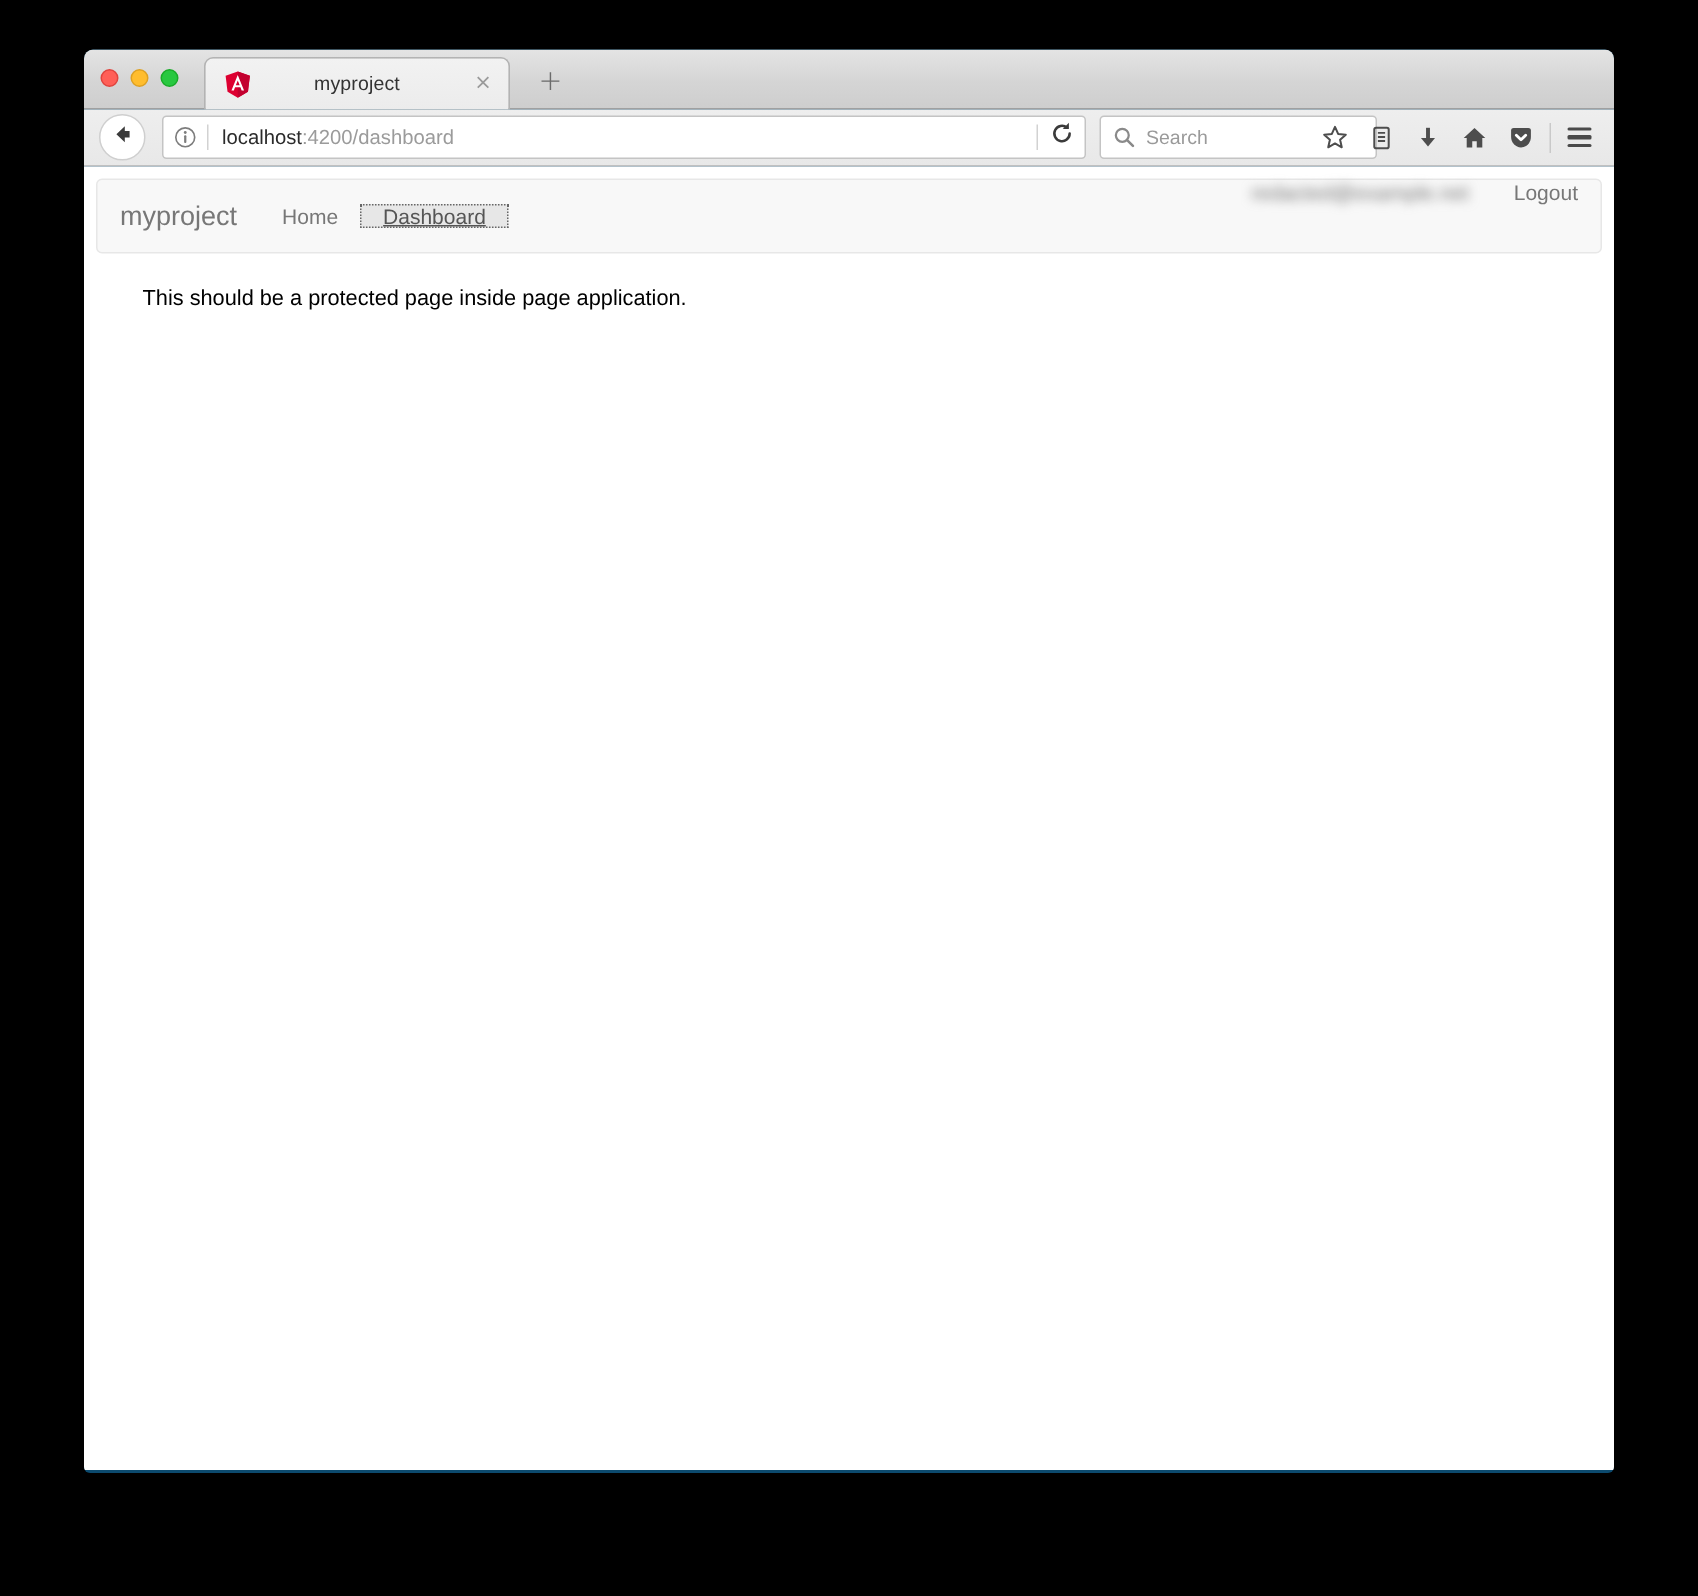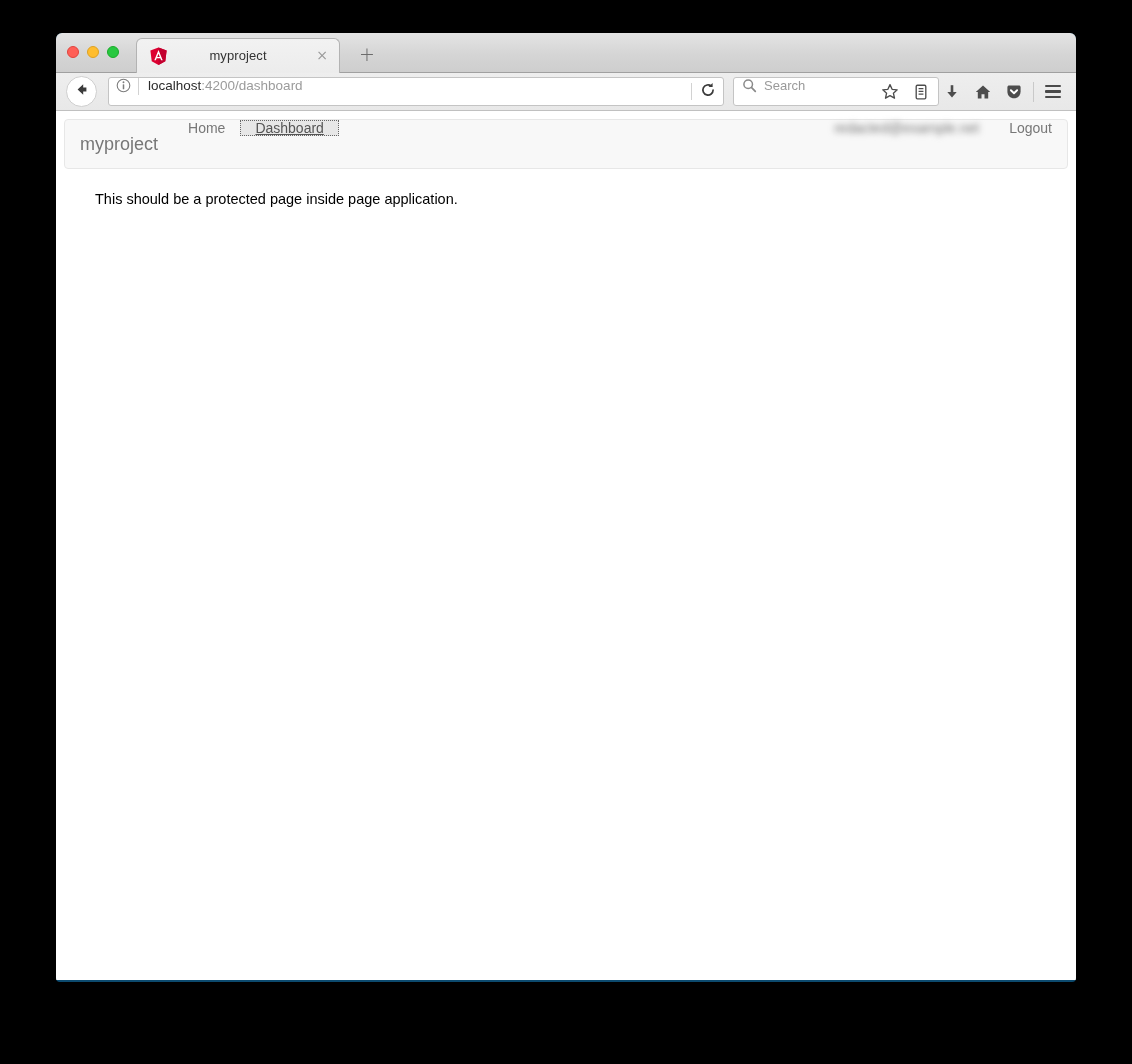--- a/index.html
+++ b/index.html
@@ -87,21 +87,21 @@
     border: 1px solid #cfcfcf;
     display: flex; align-items: center; justify-content: center;
   }
   #url-bar {
     position: absolute;
     left: 52px; top: 4px;
     width: 616px; height: 29px;
     background: #ffffff;
     border: 1px solid #c4c4c4;
     border-radius: 3px;
-    display: flex; 
+    display: flex; align-items: center;
   }
   #identity-icon {
     margin-left: 7px; margin-right: 7px;
     width: 15px; height: 15px;
     flex: 0 0 auto;
   }
   #url-divider {
     width: 1px; height: 17px; background: #d2d2d2;
     flex: 0 0 auto;
   }
@@ -119,25 +119,25 @@
   #reload-divider {
     width: 1px; height: 17px; background: #d2d2d2;
   }
   #reload-button {
     width: 31px; height: 100%;
     display: flex; align-items: center; justify-content: center;
   }
   #search-bar {
     position: absolute;
     left: 677px; top: 4px;
-    width: 206px; height: 29px;
+    width: 185px; height: 29px;
     background: #ffffff;
     border: 1px solid #c4c4c4;
     border-radius: 3px;
-    display: flex; align-items: flex-start;
+    display: flex; align-items: center;
   }
   #search-icon-wrap { margin-left: 8px; width: 15px; height: 15px; }
   #search-placeholder {
     margin-left: 7px;
     font-size: 13px; color: #9a9a9a;
   }
   #toolbar-icons {
     position: absolute;
     right: 8px; top: 0; height: 100%;
     display: flex; align-items: center;
@@ -175,21 +175,21 @@
     border: 1px solid #e7e7e7;
     border-radius: 4px;
     display: flex; align-items: stretch;
   }
   #brand {
     display: flex; align-items: center;
     padding: 0 15px 0 15px;
     font-size: 18px; color: #777777;
     font-family: "Liberation Sans", sans-serif;
   }
-  #nav-links { display: flex; align-items: flex-start; }
+  #nav-links { display: flex; align-items: center; }
   .nav-link {
     display: flex; align-items: center;
     padding: 0 15px;
     font-size: 14px; color: #777777;
   }
   .nav-link.active {
     background: #e7e7e7;
     color: #555555;
     outline: 1px dotted #666666;
     outline-offset: -1px;

